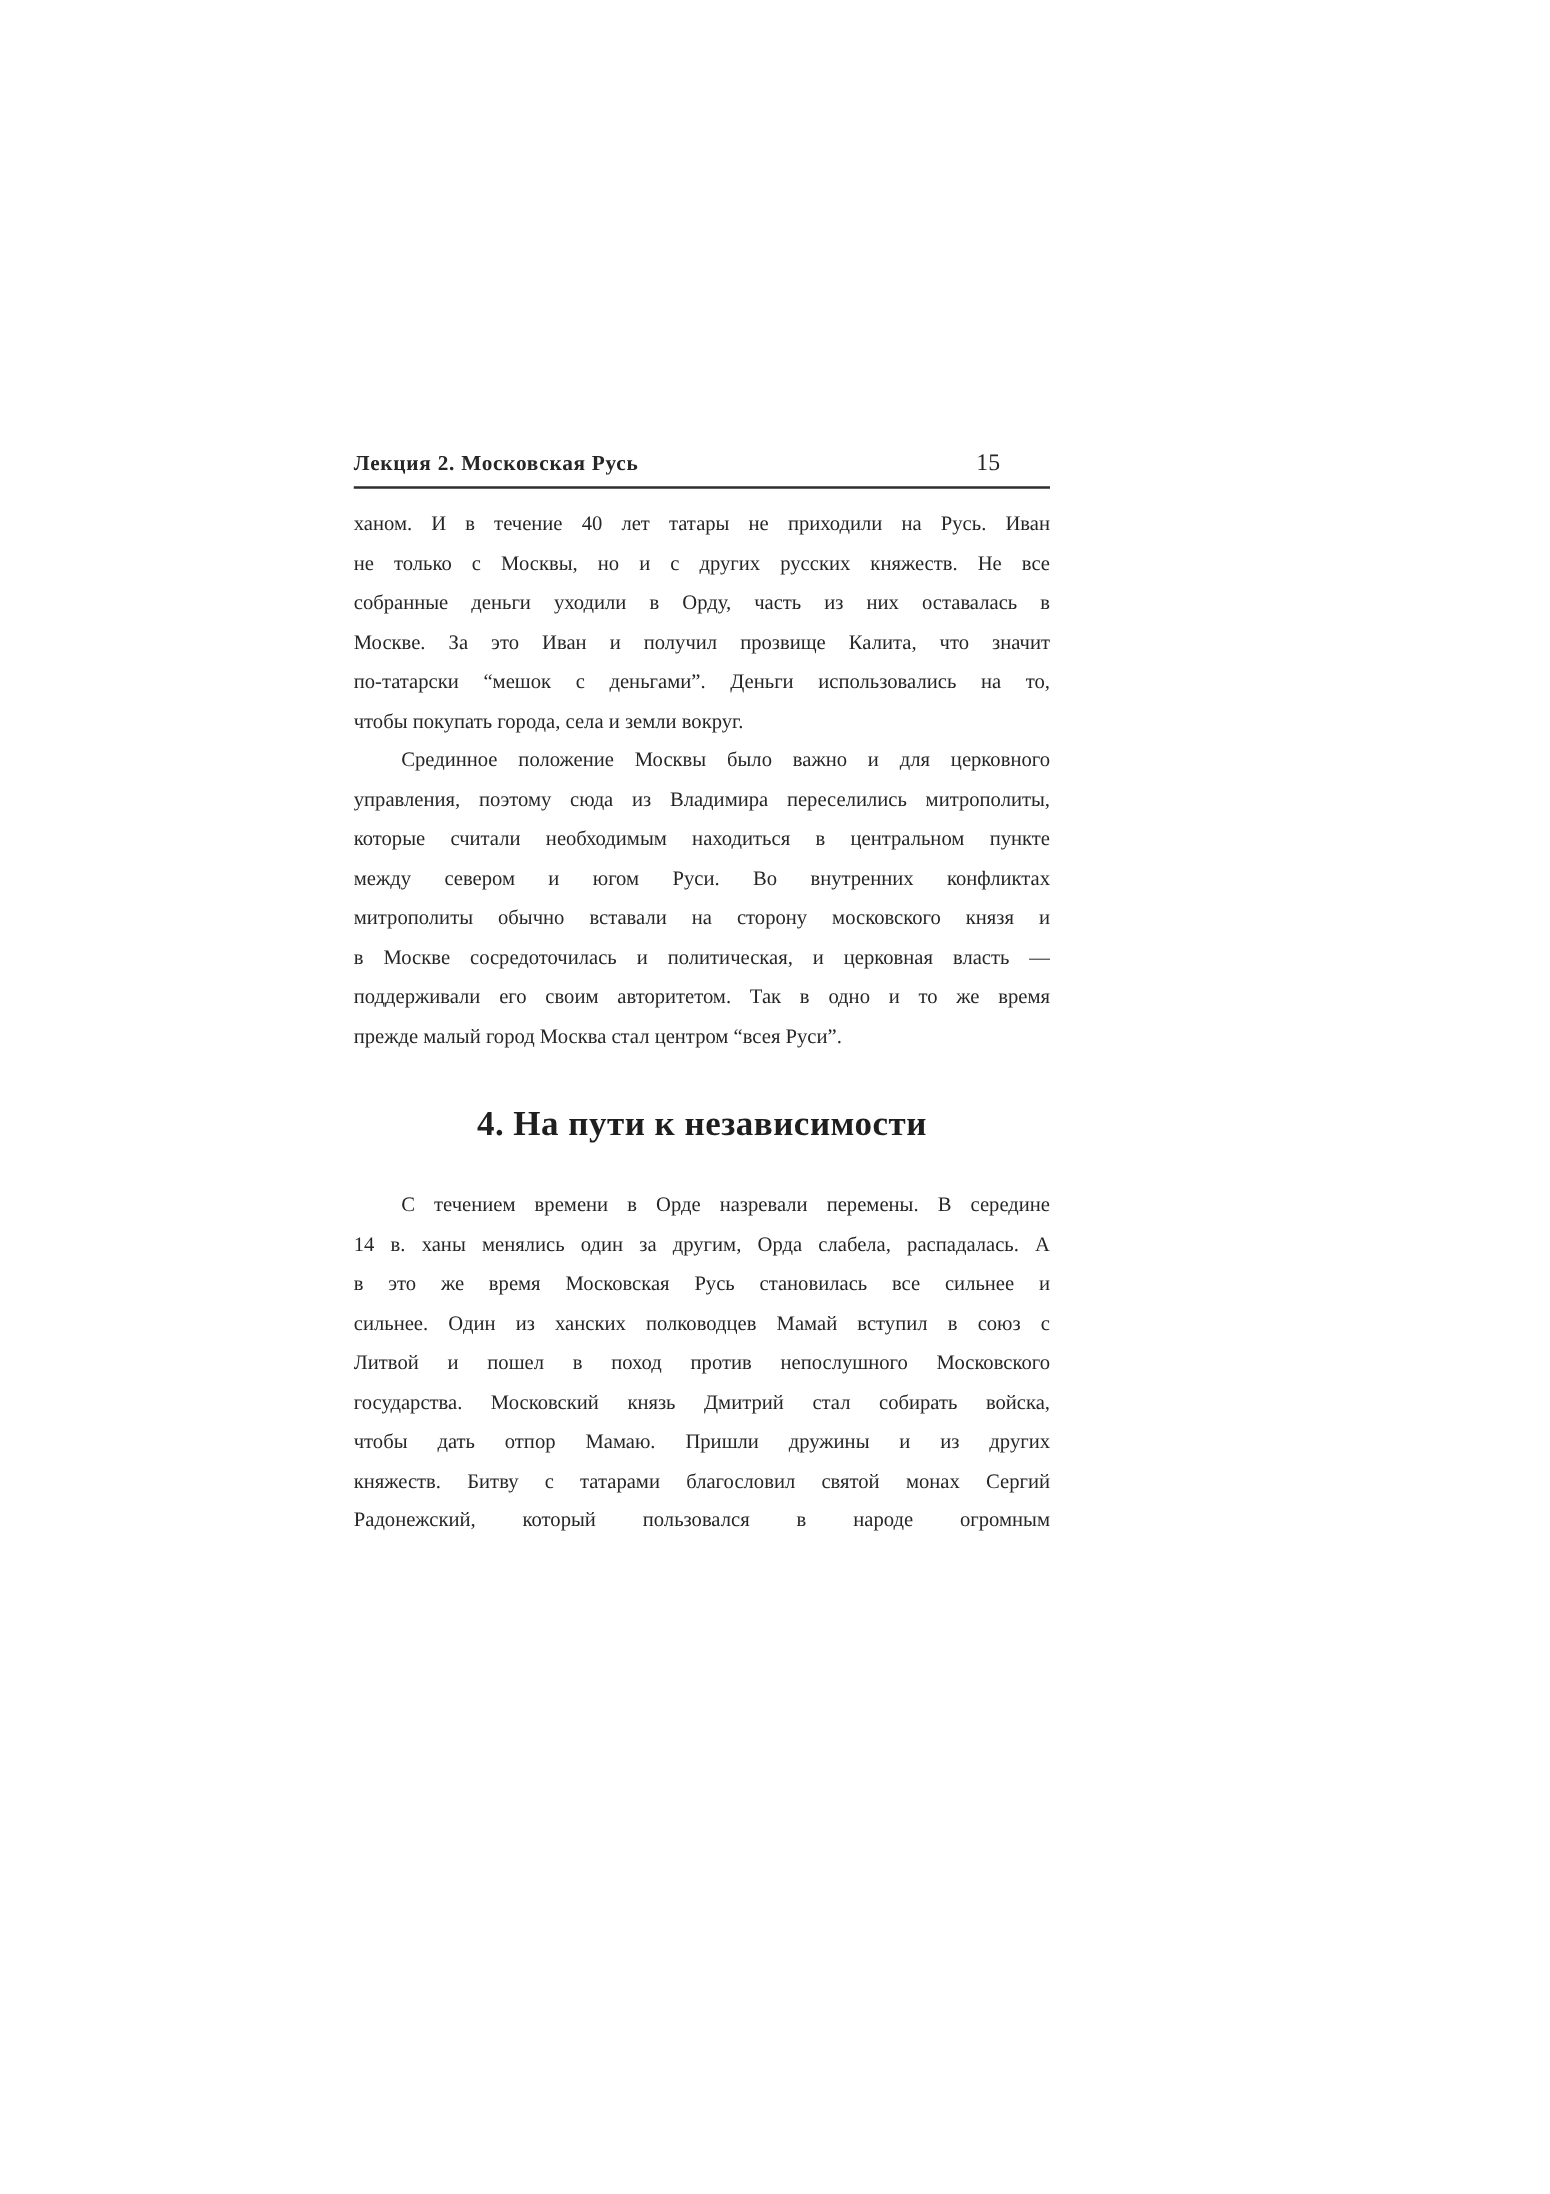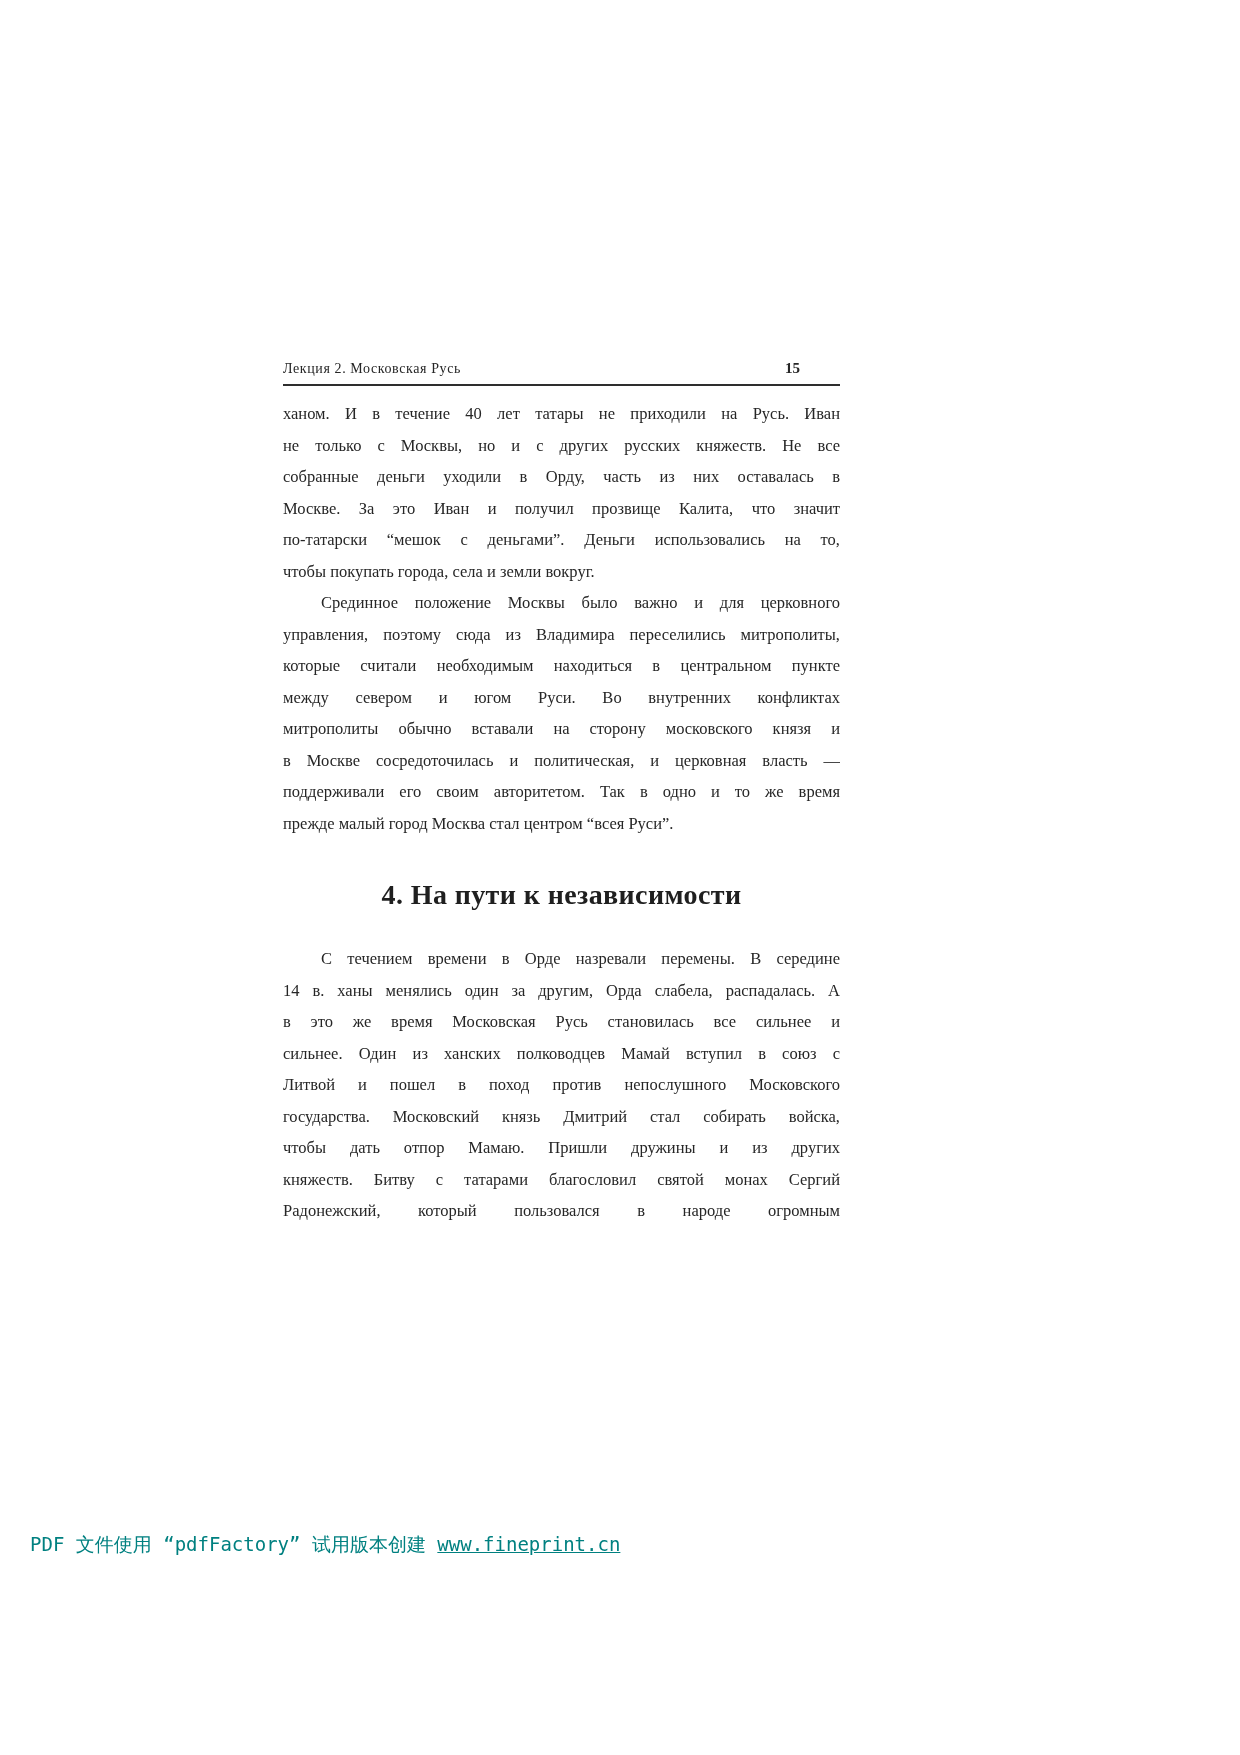--- a/index.html
+++ b/index.html
@@ -24,27 +24,27 @@
     font-size: 16.5px;
   }
   .running-header {
     display: flex;
     justify-content: space-between;
     align-items: baseline;
     border-bottom: 2px solid #2e2e2e;
     padding-bottom: 7px;
   }
   .running-header .title {
-    font-weight: normal;
-    font-size: 14px;
+    font-weight: bold;
+    font-size: 17px;
     letter-spacing: 0.6px;
   }
   .running-header .pagenum {
-    font-weight: bold;
-    font-size: 15px;
+    font-weight: normal;
+    font-size: 19px;
     padding-right: 40px;
   }
   .body-text {
     margin-top: 12px;
   }
   .paragraph {
     margin: 0;
   }
   .line {
     text-align: justify;
@@ -126,17 +126,14 @@
           <div class="line">Литвой и пошел в поход против непослушного Московского</div>
           <div class="line">государства.  Московский князь Дмитрий стал собирать войска,</div>
           <div class="line">чтобы дать отпор Мамаю.  Пришли дружины и из других</div>
           <div class="line">княжеств.  Битву с татарами благословил святой монах Сергий</div>
           <div class="line">Радонежский,  который  пользовался  в  народе  огромным</div>
         </div>
       </div>
 
   </div>
 
-  <div class="footer">
-    <span>PDF 文件使用 “pdfFactory” 试用版本创建 </span><a>www.fineprint.cn</a>
-  </div>
 
 </div>
 
 </body></html>

